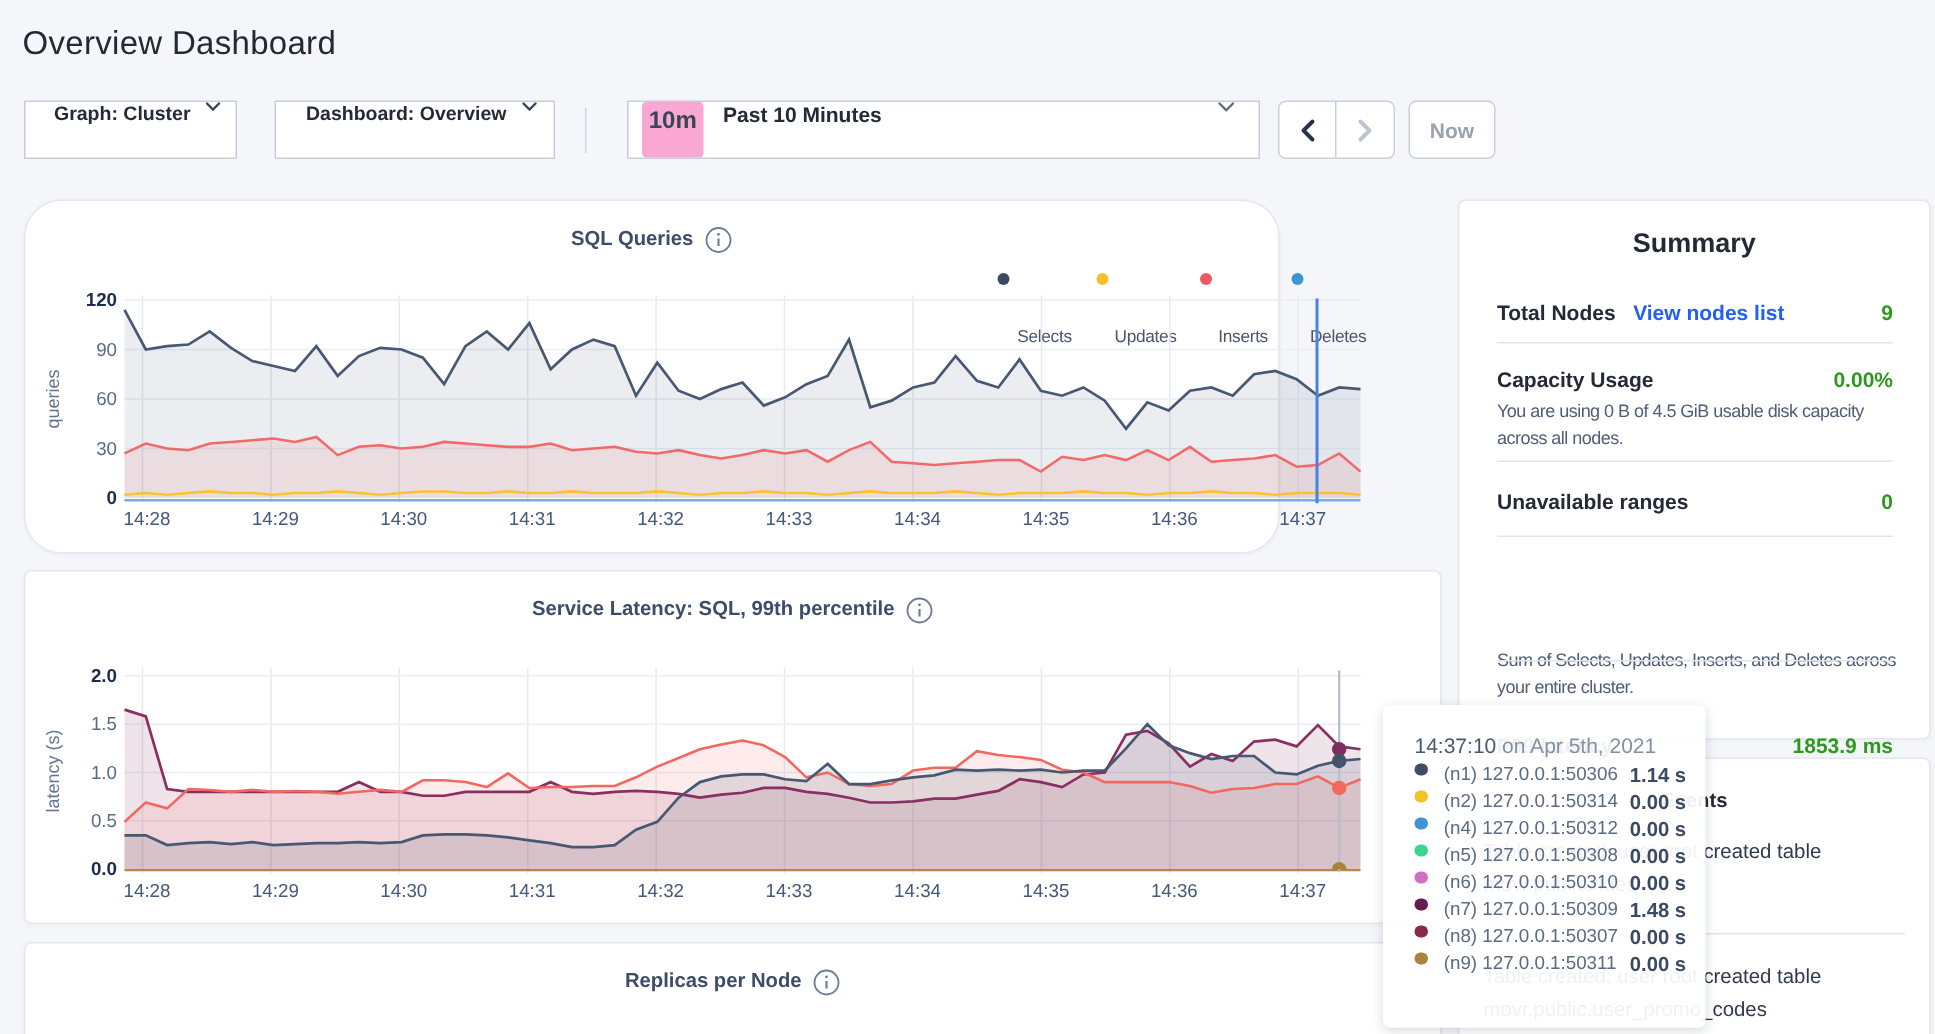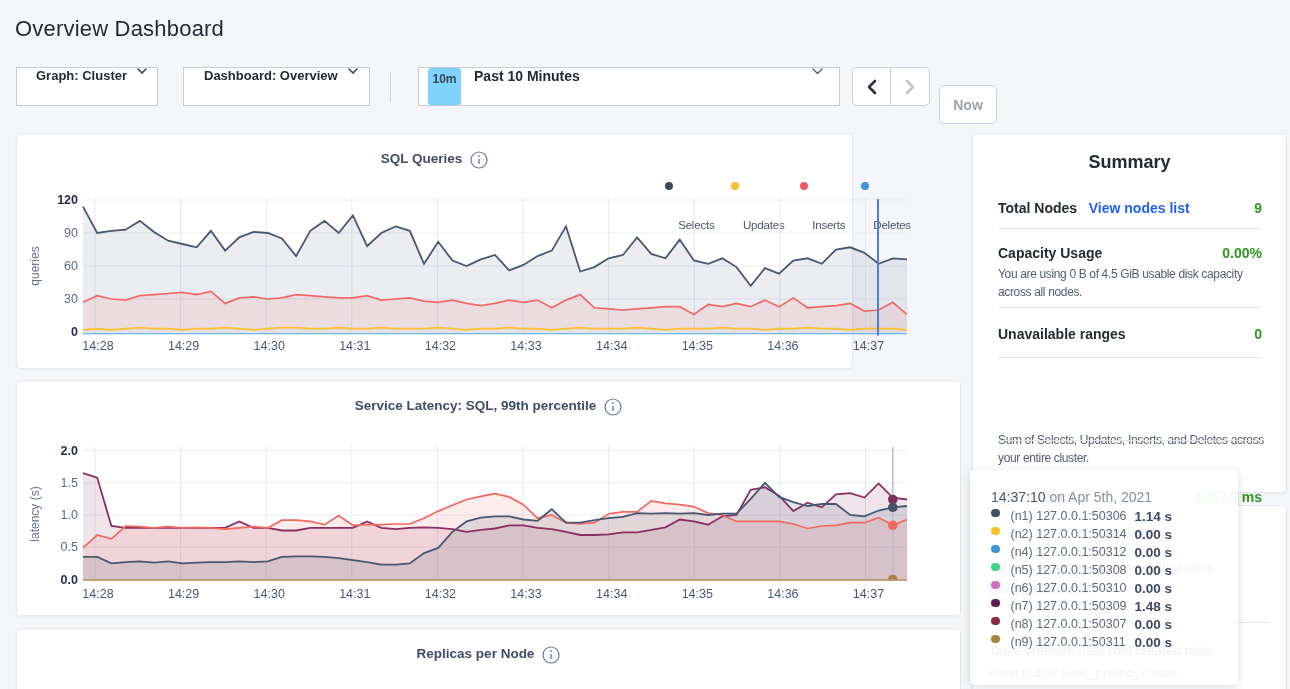--- a/index.html
+++ b/index.html
@@ -3,41 +3,41 @@
 * { margin:0; padding:0; box-sizing:border-box; }
 html,body { width:1290px; height:689px; overflow:hidden; background:#f5f6fa;
   font-family:"Liberation Sans", sans-serif; }
 .abs { position:absolute; }
 h1 { position:absolute; left:15px; top:16px; font-size:22px; font-weight:400;
   color:#242a35; letter-spacing:0.2px; }
 .btn { position:absolute; top:67px; height:39px; background:#fff;
   border:1px solid #c6cdd9; border-radius:0; display:flex; 
   font-size:13px; font-weight:bold; color:#242a35; }
 .vr { position:absolute; left:390px; top:72px; height:30px; width:1px; background:#d0d5dd; }
-.badge { background:#7dd3fc; border-radius:3px; font-size:12px; font-weight:bold;
+.badge { background:#f9a8d4; border-radius:3px; font-size:16px; font-weight:bold;
   color:#394455; padding:4px 4.5px; margin-right:13px; }
 .navbtn { position:absolute; top:67px; height:39px; background:#fff;
   border:1px solid #c9cfdd; border-radius:5px; display:flex; }
 .navbtn span { width:38.5px; display:flex; align-items:center; justify-content:center; }
 .panel { position:absolute; background:#fff; border:1px solid #e4e8ee; border-radius:5px;
   box-shadow:0 1px 3px rgba(60,70,90,0.05); }
 .ctitle { display:flex; align-items:center; justify-content:center; height:18px; margin-top:15px;
   font-size:13.5px; font-weight:bold; color:#3d4d68; }
 .ldot { position:absolute; top:47.5px; width:8px; height:8px; border-radius:50%; }
 .llab { position:absolute; top:45px; font-size:11.5px; letter-spacing:-0.2px; color:#4a5568; line-height:13px;margin-top:40px; }
 .srow { position:absolute; left:25px; right:24px; height:20px; display:flex; align-items:center;
   font-size:14px; font-weight:bold; color:#242a35; }
 .srow .val { margin-left:auto; color:#2c9a1c; }
 .stext { position:absolute; left:25px; right:0; font-size:12px; letter-spacing:-0.35px; color:#4f5d75;
   line-height:18px; font-weight:normal; white-space:nowrap; }
 .sdiv { position:absolute; left:25px; right:24px; height:1px; background:#e0e4e9; }
 a.bl { color:#2061f0; text-decoration:none; font-weight:bold; }
-.tooltip { position:absolute; left:922px; top:470px; width:268px; height:215px;
+.tooltip { position:absolute; left:922px; top:470px; width:215px; height:215px;
   background:rgba(255,255,255,0.93); border-radius:5px;
-  box-shadow:0 2px 8px rgba(40,50,70,0.18); z-index:10;margin-left:48px; }
+  box-shadow:0 2px 8px rgba(40,50,70,0.18); z-index:10; }
 .ttime { position:absolute; left:21px; top:19px; font-size:14px; color:#475872; }
 .ttime .on { color:#8290a5; }
 .trow { display:flex; align-items:flex-start; height:18px; font-size:12.5px; white-space:nowrap; }
 .trows { position:absolute; left:21px; top:38.5px; right:4px; }
 .tdot { width:8.5px; height:8.5px; border-radius:50%; margin-right:11px; flex:none; }
 .tlabel { color:#5b6b82; width:124px; flex:none; }
 .tval { color:#3a4a63; font-weight:bold; font-size:13.5px; }
 .ev { font-size:13.6px; color:#2f394b; line-height:22px; }
 </style></head>
 <body>
@@ -63,23 +63,23 @@
     <path d="M9 2 L3 8 L9 14" fill="none" stroke="#26334a" stroke-width="2.6" stroke-linejoin="round" stroke-linecap="round"></path>
       </svg>
     </span>
   <span>
       <svg width="11" height="16" viewBox="0 0 11 16">
     <path d="M2 2 L8 8 L2 14" fill="none" stroke="#bdc4d2" stroke-width="2.6" stroke-linejoin="round" stroke-linecap="round"></path>
       </svg>
     </span>
 </div>
 <div class="navbtn" style="left:939px; width:58px; align-items:center; justify-content:center;
-  font-size:14px; font-weight:bold; color:#9aa2b1;margin-top:18px;">Now</div>
-
-<div class="panel" style="left:16px; top:133px; width:837px; height:236px;">
+  font-size:14px; font-weight:bold; color:#9aa2b1;">Now</div>
+
+<div class="panel" style="left:16px; top:133px; width:837px; height:236px;border-radius:25px;">
   <div class="ctitle">SQL Queries <svg width="18" height="18" viewBox="0 0 18 18" style="margin-left:8px;margin-top:3px">
         <circle cx="9" cy="9" r="8" fill="none" stroke="#68799a" stroke-width="1.2"></circle>
         <line x1="9" y1="8" x2="9" y2="13" stroke="#68799a" stroke-width="1.4"></line>
         <circle cx="9" cy="5.2" r="0.9" fill="#68799a"></circle>
       </svg></div>
   <span class="ldot" style="left:648.4px;background:#3b4a60"></span>
     <span class="llab" style="left:661.2px">Selects</span>
     <span class="ldot" style="left:713.5px;background:#f8c02c"></span>
     <span class="llab" style="left:726.0px">Updates</span>
     <span class="ldot" style="left:783.0px;background:#ee5a64"></span>

